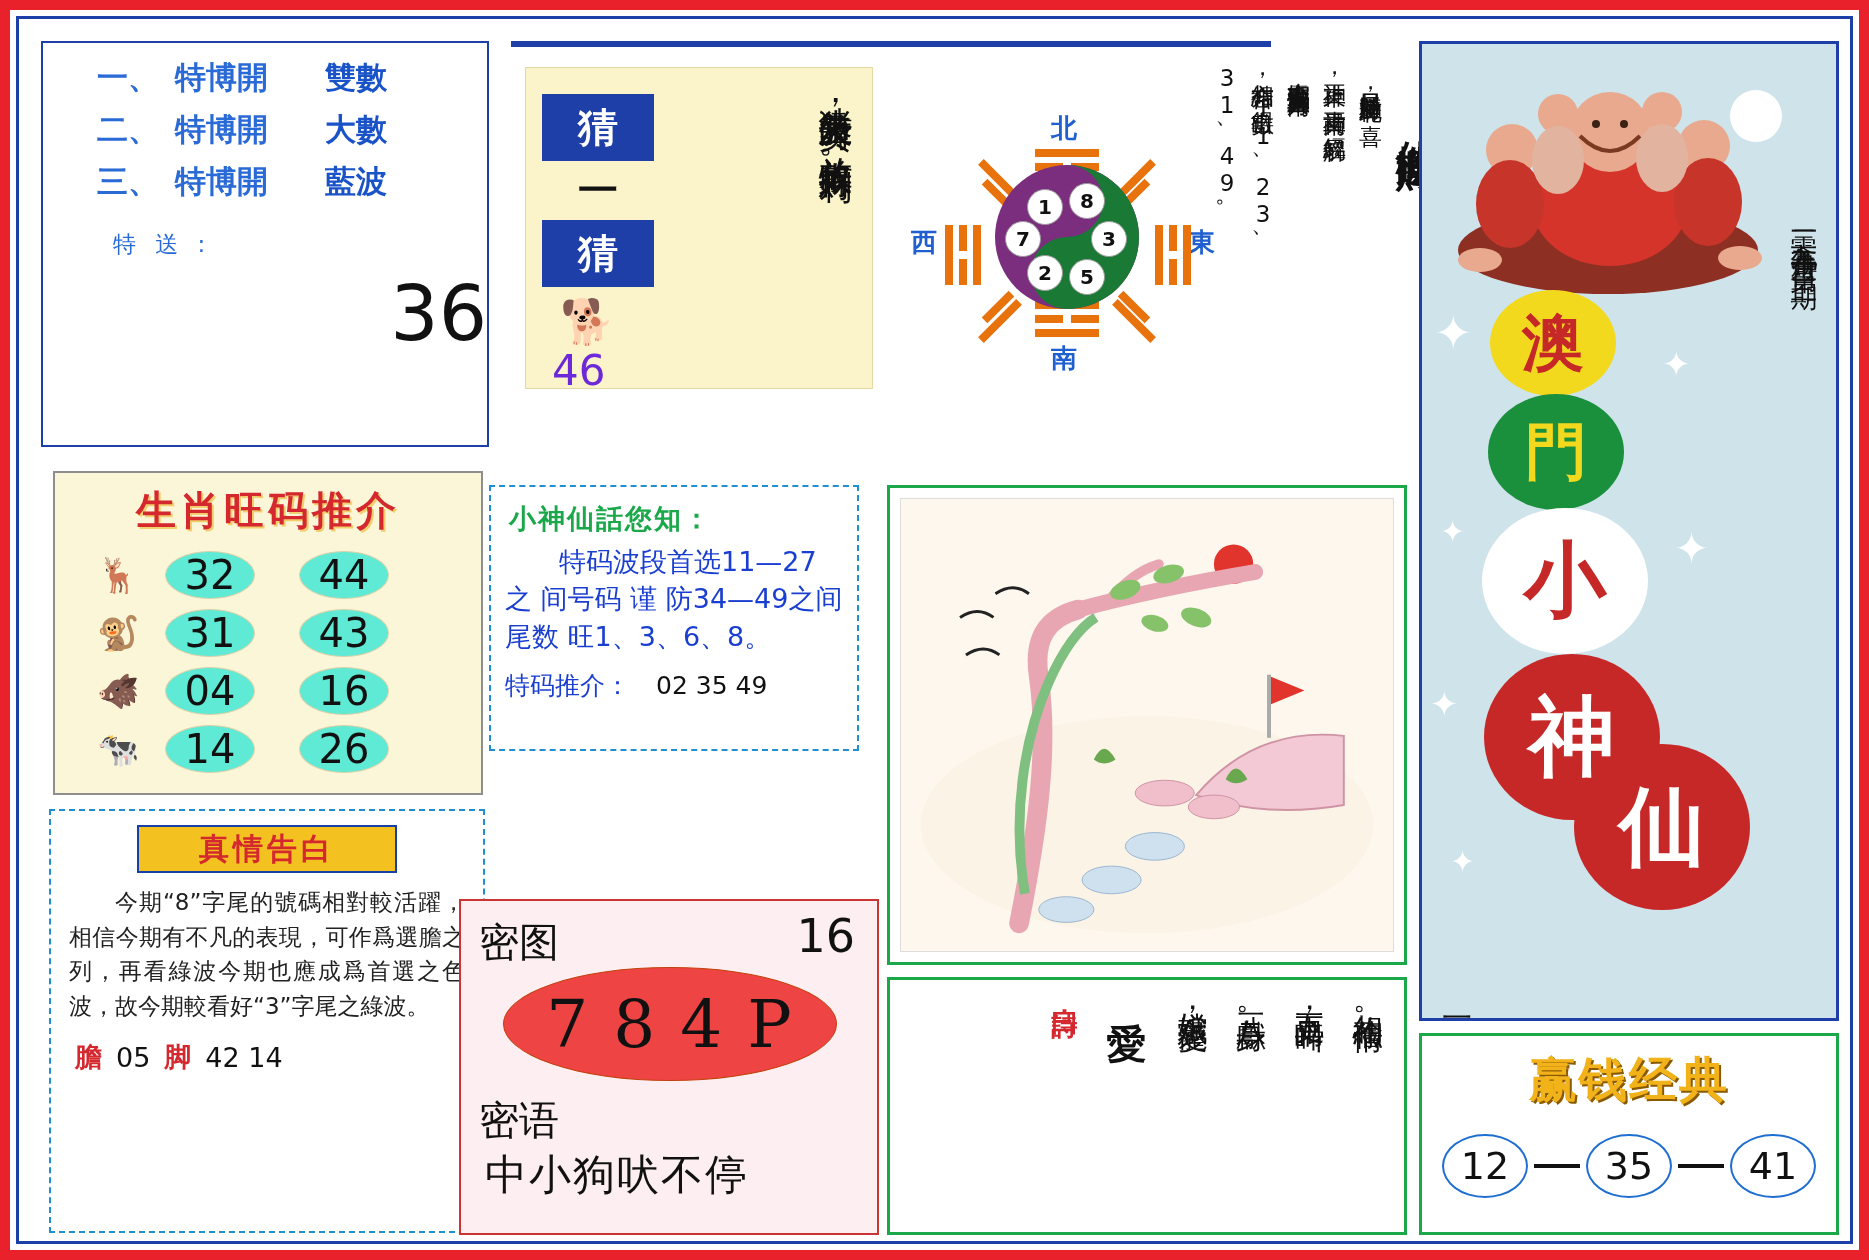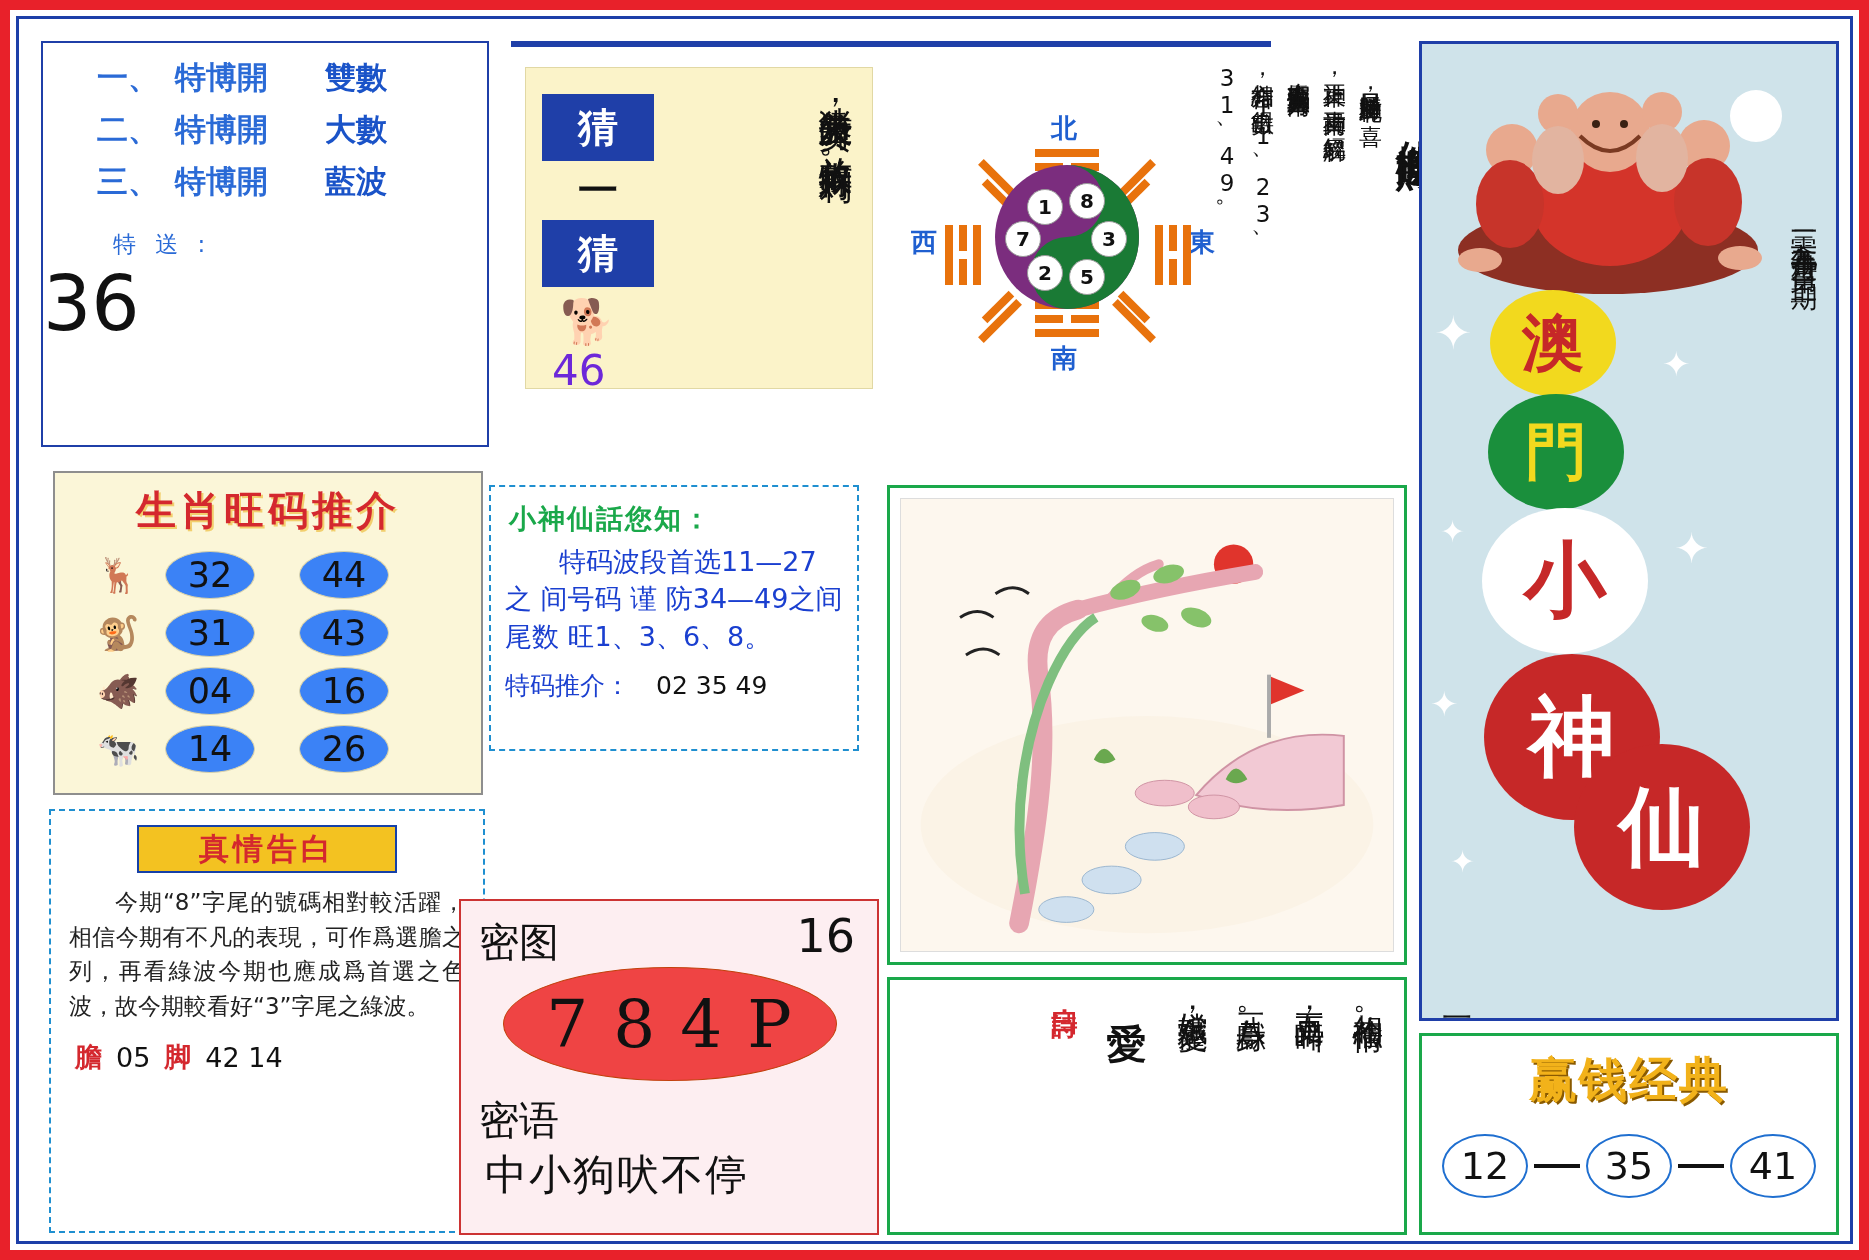--- a/index.html
+++ b/index.html
@@ -32,35 +32,35 @@
     letter-spacing:6px;
     text-shadow:2px 2px 0 #b7d2f5;
     font-family:"DejaVu Sans","Liberation Sans",sans-serif;
   }
   #p-threestep .lines{margin-top:14px;padding-left:54px;}
   #p-threestep .ln{display:flex;align-items:center;font-size:31px;font-weight:bold;color:#2a6ad6;margin:10px 0;}
   #p-threestep .ln .a{width:78px;}
   #p-threestep .ln .b{width:150px;}
   #p-threestep .ln .c{color:#1a53c8;}
   #p-threestep .send{margin-top:26px;padding-left:70px;font-size:23px;color:#2a6ad6;letter-spacing:6px;}
-  #p-threestep .bignum{text-align:left;font-size:76px;color:#111;margin-top:6px;line-height:1;}
+  #p-threestep .bignum{text-align:right;font-size:76px;color:#111;margin-top:16px;line-height:1;}
 
   
   #p-zodiac{left:34px;top:452px;width:430px;height:324px;background:#fbf6d8;border:2px solid #8e8e8e;}
   #p-zodiac .hd{
     text-align:center;font-size:40px;font-weight:bold;color:#d4282e;
     letter-spacing:4px;margin-top:10px;
     text-shadow:2px 2px 0 #f2cf6d;
   }
   #p-zodiac .rows{margin-top:8px;}
   #p-zodiac .row{display:flex;align-items:center;height:58px;padding-left:18px;}
   #p-zodiac .animal{width:92px;text-align:center;font-size:34px;color:#6a4a2a;}
   #p-zodiac .oval{
-    width:88px;height:46px;border-radius:50%;background:#3b82f6;border:1px solid #d9d2aa;
-    display:flex;align-items:center;justify-content:center;font-size:35px;color:#111;margin-right:44px;
+    width:88px;height:46px;border-radius:50%;background:#5eead4;border:1px solid #d9d2aa;
+    display:flex;align-items:center;justify-content:center;font-size:40px;color:#111;margin-right:44px;
   }
 
   
   #p-confession{left:30px;top:790px;width:436px;height:424px;background:#fff;border:2px dashed #1f8fd0;}
   #p-confession .badge{
     margin:14px auto 0;width:256px;height:44px;background:#f3c221;border:2px solid #1540a8;
     display:flex;align-items:center;justify-content:center;
     font-size:30px;font-weight:bold;color:#d4282e;letter-spacing:4px;
   }
   #p-confession .body{

